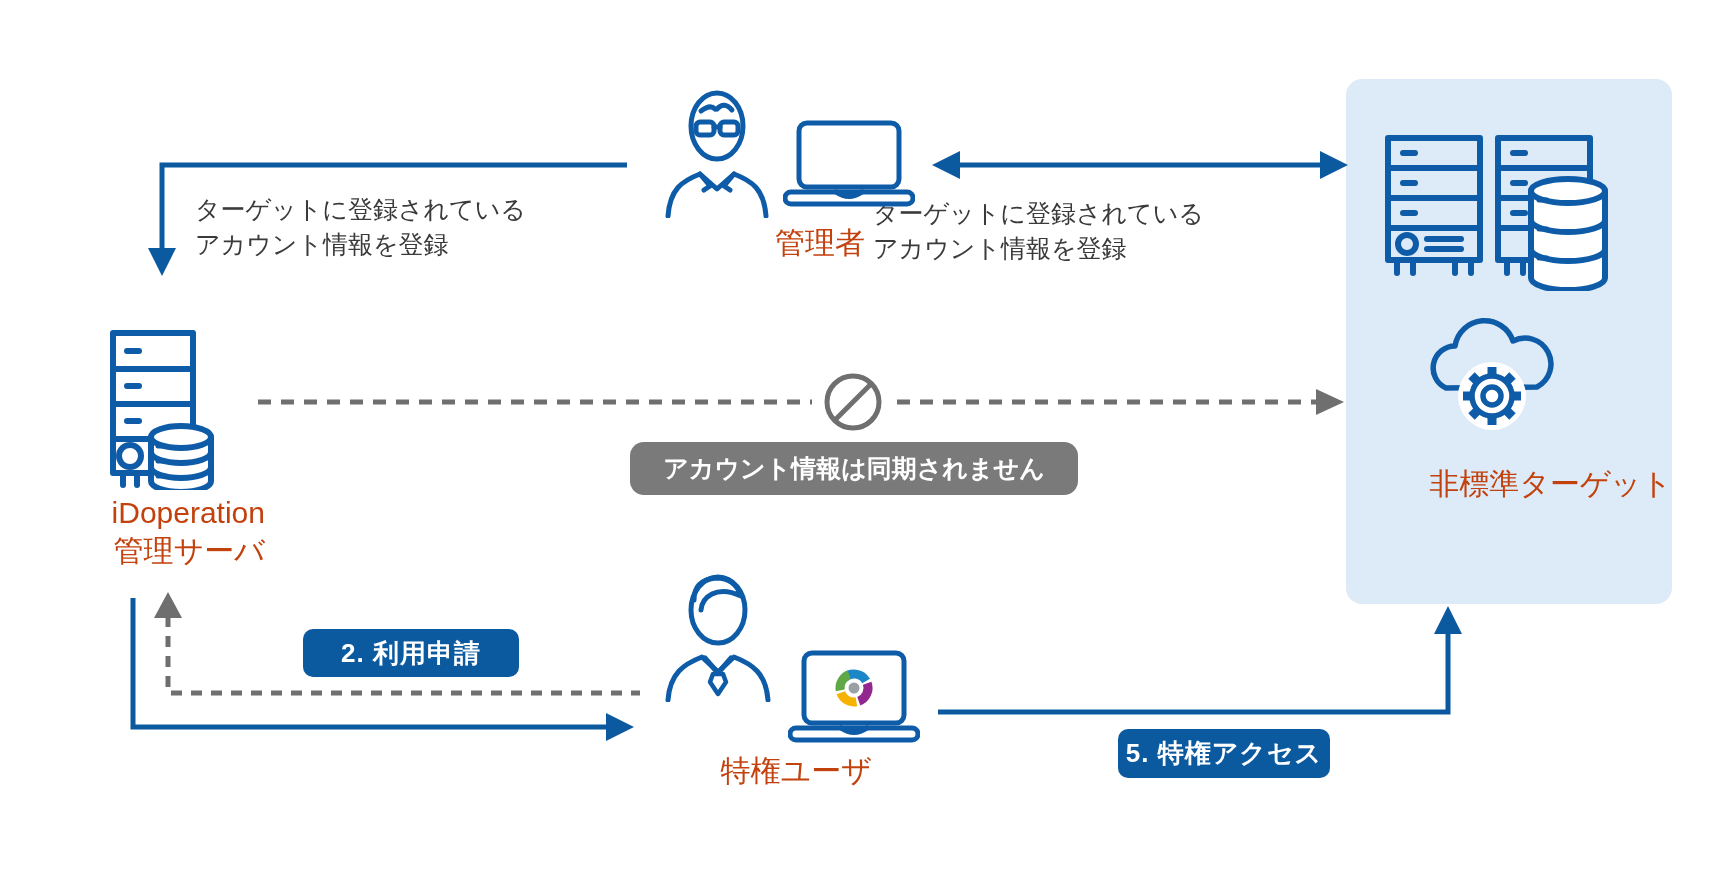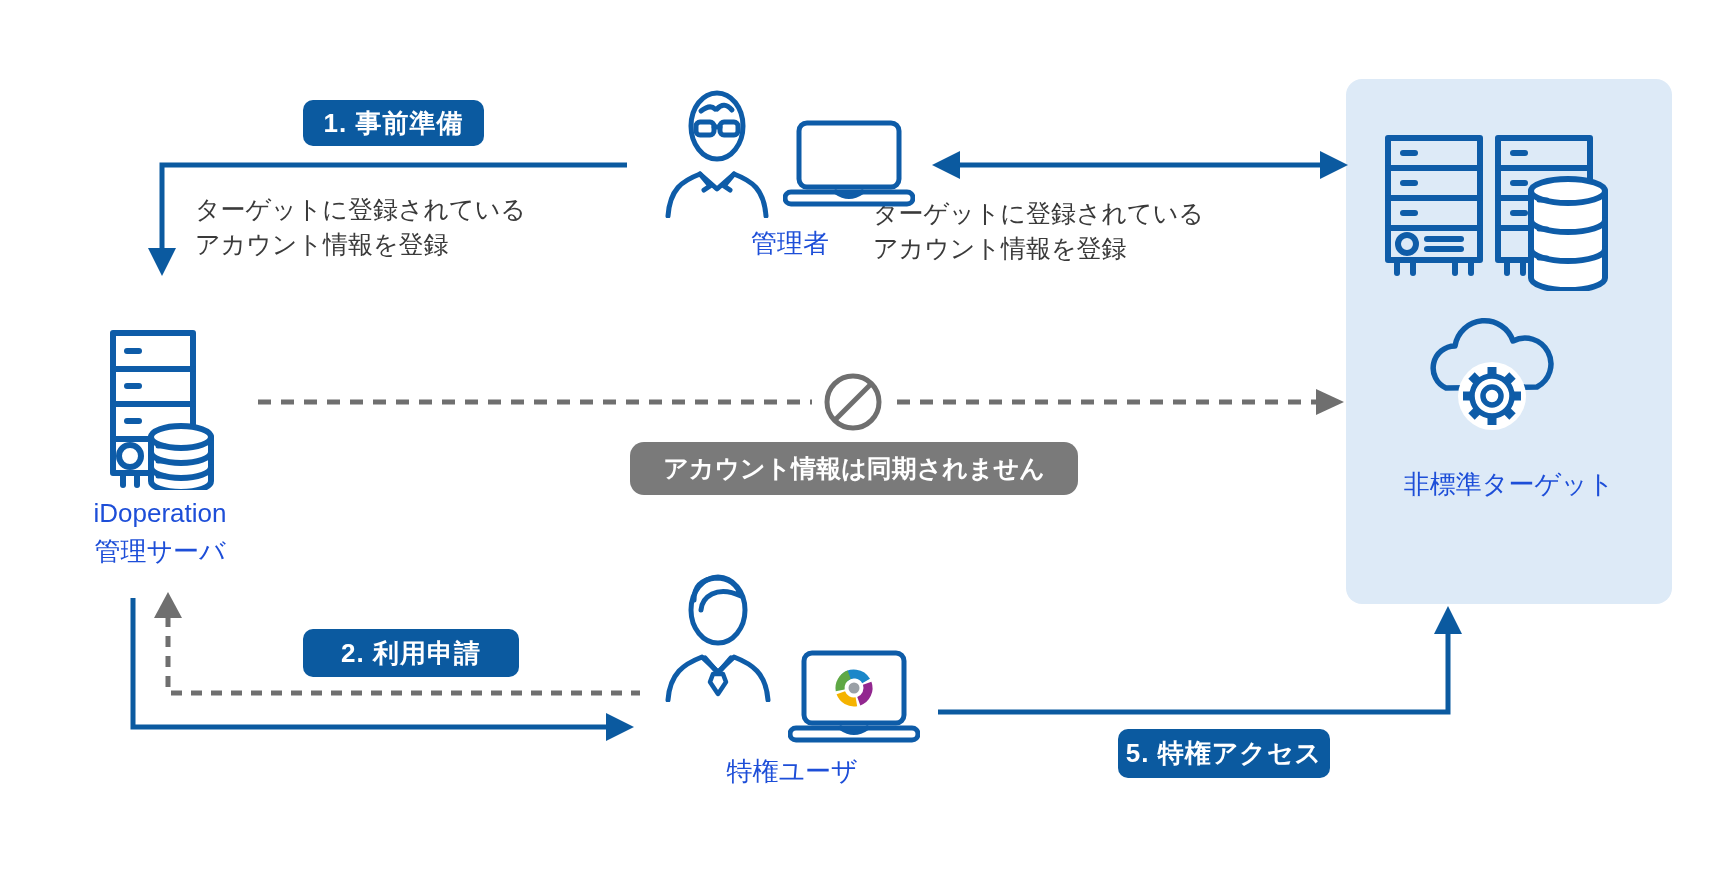--- a/index.html
+++ b/index.html
@@ -10,21 +10,21 @@
   .abs{position:absolute;}
   .badge{
     position:absolute;background:#0b5aa0;color:#ffffff;font-weight:bold;
     font-size:26px;border-radius:10px;display:flex;align-items:center;justify-content:center;
     letter-spacing:1px;
   }
   .caption{
     position:absolute;color:#3a3a3a;font-size:25px;line-height:35px;
   }
   .label{
-    position:absolute;color:#1d4ed8;font-size:26px;line-height:38px;text-align:center;
+    position:absolute;color:#c2410c;font-size:30px;line-height:38px;text-align:right;
   }
   .nosync{
     position:absolute;background:#7a7a7a;color:#ffffff;font-weight:bold;font-size:25px;
     border-radius:14px;display:flex;align-items:center;justify-content:center;
   }
   .target-box{
     position:absolute;left:1346px;top:79px;width:326px;height:525px;
     background:#ddeaf7;border-radius:16px;
   }
   svg{display:block;}
@@ -69,21 +69,20 @@
       <path d="M133 598 V727 H606"></path>
     </g>
     <polygon points="606,713 606,741 634,727" fill="#0b5aa0"></polygon>
 
     <g stroke="#0b5aa0" stroke-width="5" fill="none">
       <path d="M938 712 H1448 V632"></path>
     </g>
     <polygon points="1434,634 1462,634 1448,606" fill="#0b5aa0"></polygon>
   </svg>
 
-  <div class="badge" style="left:303px;top:100px;width:181px;height:46px;">1. 事前準備</div>
   <div class="badge" style="left:303px;top:629px;width:216px;height:48px;">2. 利用申請</div>
   <div class="badge" style="left:1118px;top:729px;width:212px;height:49px;">5. 特権アクセス</div>
 
   <div class="caption" style="left:195px;top:192px;width:340px;">
     <div>ターゲットに登録されている</div>
     <div>アカウント情報を登録</div>
   </div>
   <div class="caption" style="left:873px;top:196px;width:340px;">
     <div>ターゲットに登録されている</div>
     <div>アカウント情報を登録</div>

